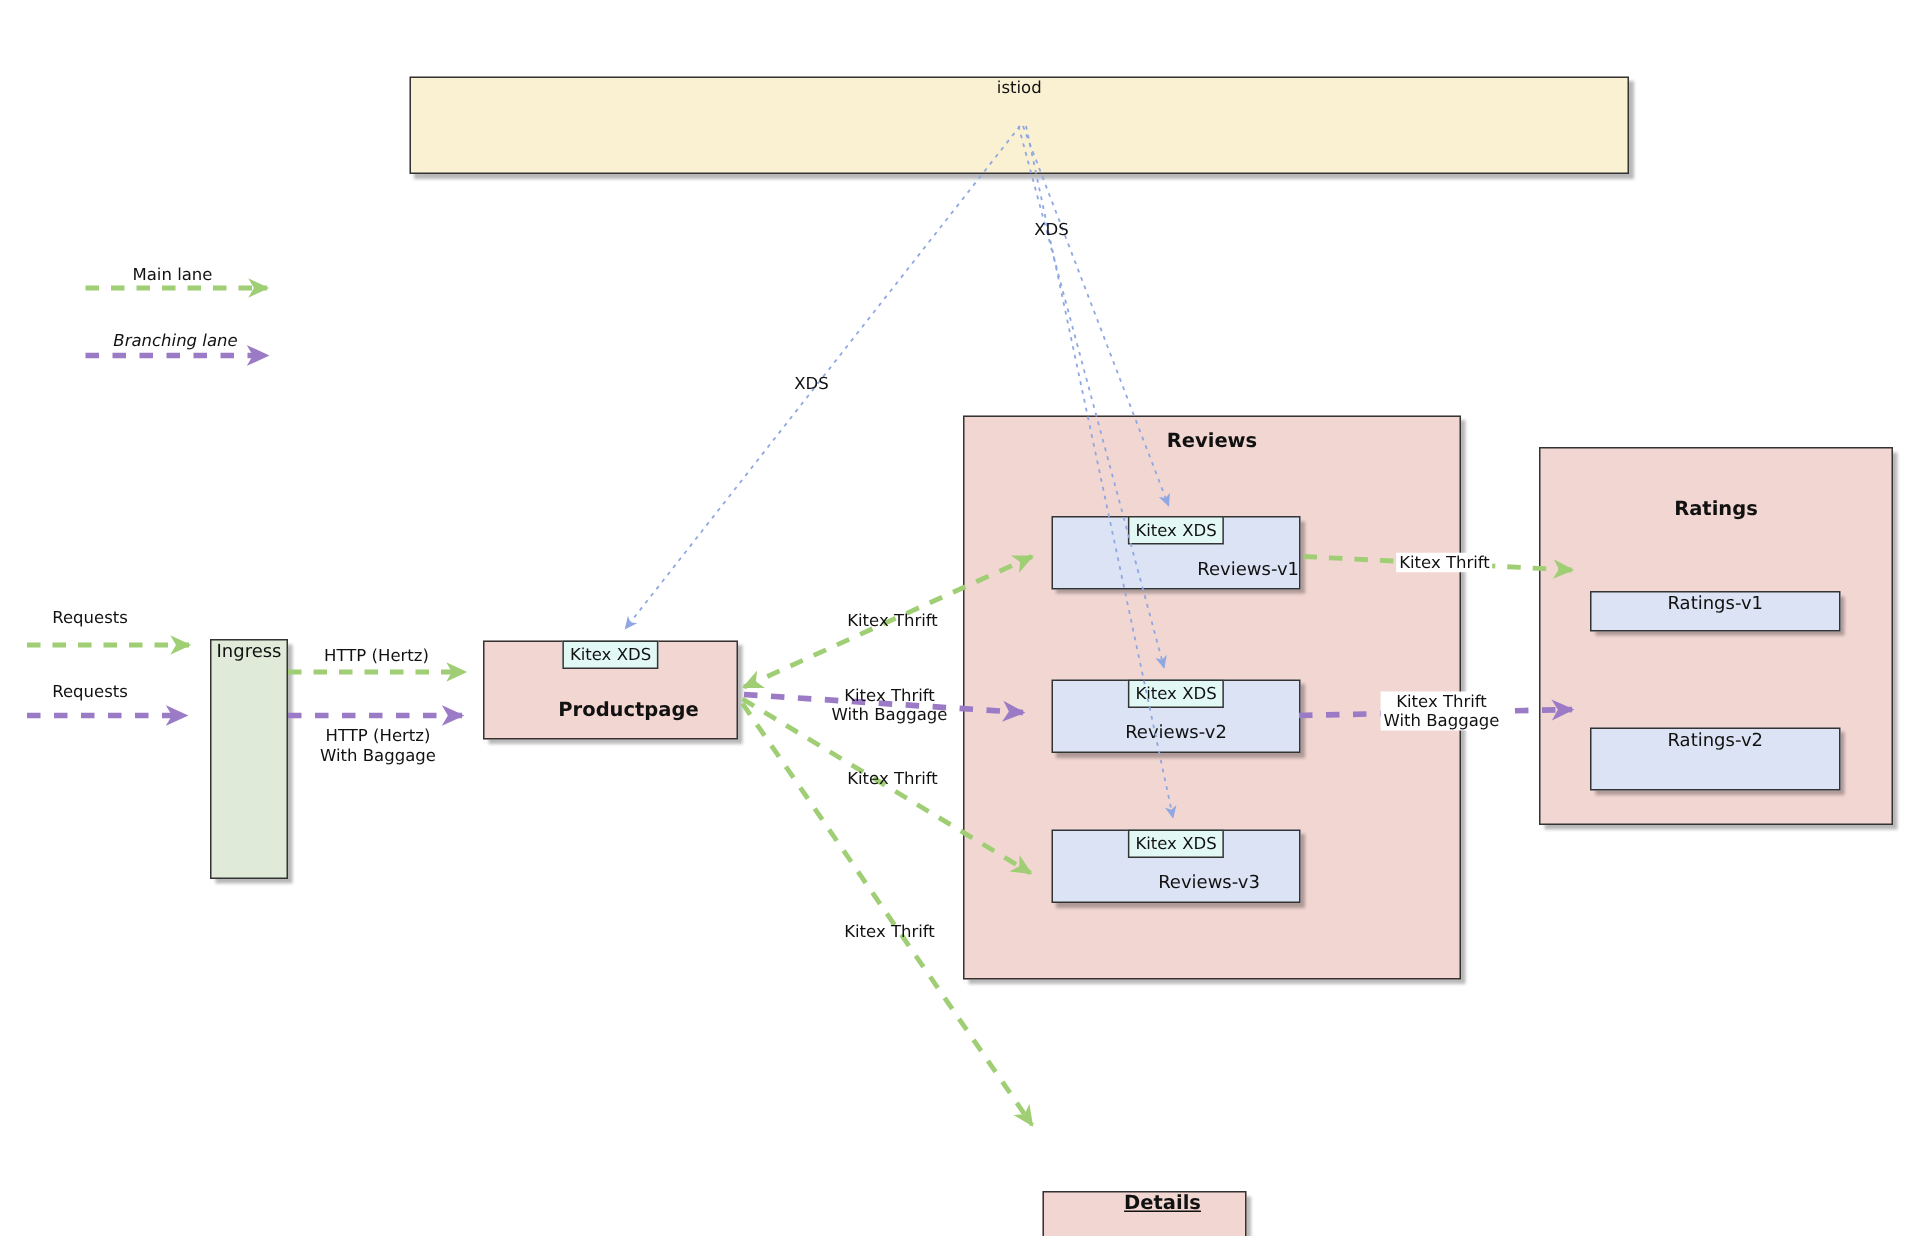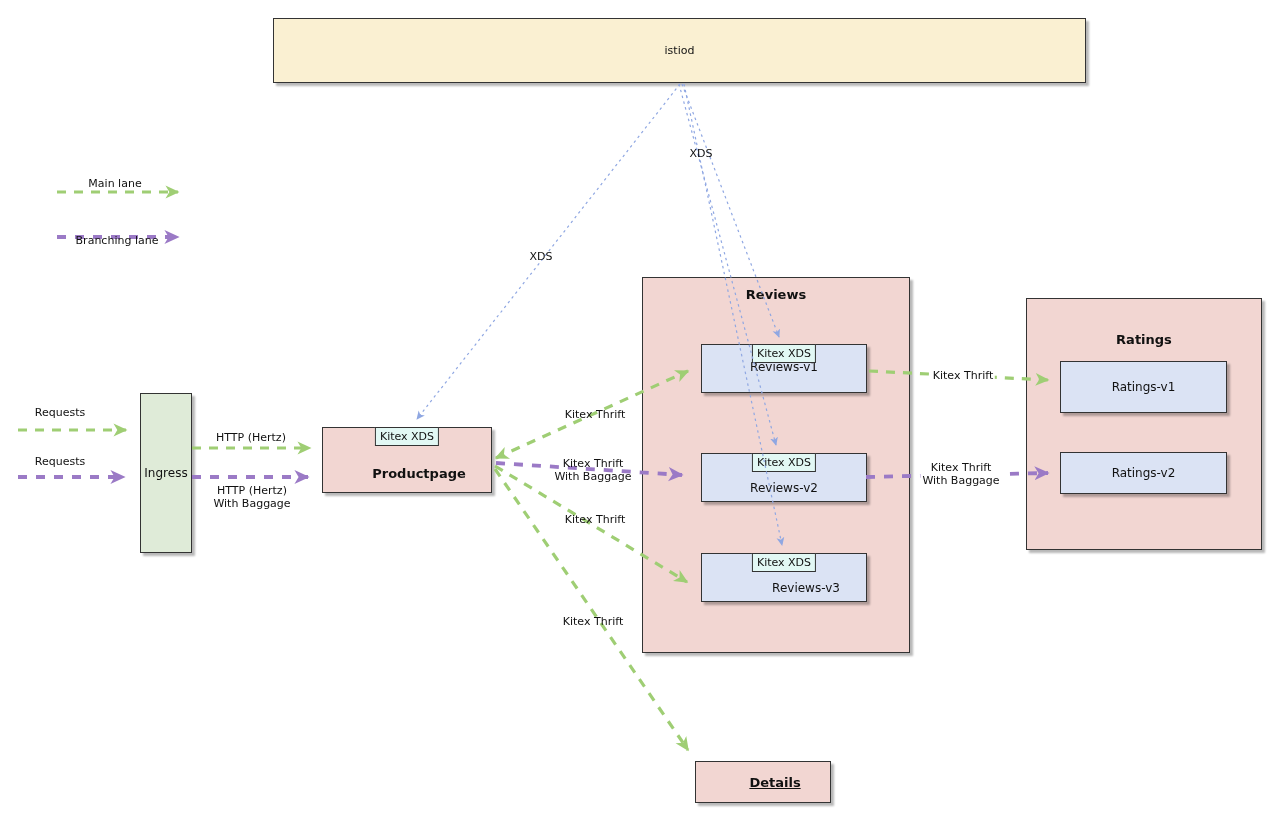--- a/index.html
+++ b/index.html
@@ -21,21 +21,21 @@
     overflow:hidden;
   }
   .box{
     position:absolute;box-sizing:border-box;border:1.5px solid var(--border-dark);
     box-shadow:3px 3px 2px rgba(0,0,0,0.28);z-index:1;
   }
   .pink{background:var(--container-pink);}
   .cream{background:var(--istiod-fill);}
   .greenbox{background:var(--ingress-fill);}
   .bluebox{background:var(--service-fill);}
-  .center{display:flex;align-items:center;justify-content:center;}
+  .center{display:flex;align-items:flex-start;justify-content:center;margin-top:33px;}
   .grouptitle{position:absolute;left:0;right:0;text-align:center;font-weight:bold;font-size:13px;}
   .badge{
     position:absolute;top:-1px;left:50%;transform:translateX(-50%);
     background:var(--badge-fill);border:1.5px solid var(--border-dark);
     font-size:11px;white-space:nowrap;padding:2px 4px;box-sizing:border-box;z-index:2;
   }
   .nodelabel{position:absolute;left:0;right:0;text-align:center;font-size:12px;}
   .bold{font-weight:bold;padding-left:24px;}
   .label{
     position:absolute;transform:translate(-50%,-50%);font-size:11px;line-height:13px;
@@ -63,63 +63,63 @@
   <span>Ingress</span>
 </div>
 
 <div class="box pink" style="left:322px;top:427px;width:170px;height:66px;">
   <div class="badge">
     <span>Kitex XDS</span>
   </div>
   <div class="nodelabel bold" style="top:38px;font-size:13px;">Productpage</div>
 </div>
 
-<div class="box pink" style="left:642px;top:277px;width:268px;height:376px;">
+<div class="box pink" style="left:642px;top:277px;width:332px;height:376px;">
   <div class="grouptitle" style="top:9px;">Reviews</div>
 </div>
 
 <div class="box bluebox" style="left:701px;top:344px;width:166px;height:49px;">
   <div class="badge">
     <span>Kitex XDS</span>
   </div>
-  <div class="nodelabel" style="top:15px;">Reviews-v1</div>
+  <div class="nodelabel" style="top:27px;text-align:right;">Reviews-v1</div>
 </div>
 
 <div class="box bluebox" style="left:701px;top:453px;width:166px;height:49px;">
   <div class="badge">
     <span>Kitex XDS</span>
   </div>
   <div class="nodelabel" style="top:27px;">Reviews-v2</div>
 </div>
 
 <div class="box bluebox" style="left:701px;top:553px;width:166px;height:49px;">
   <div class="badge">
     <span>Kitex XDS</span>
   </div>
   <div class="nodelabel" style="top:27px;margin-left:44px;">Reviews-v3</div>
 </div>
 
 <div class="box pink" style="left:1026px;top:298px;width:236px;height:252px;">
   <div class="grouptitle" style="top:33px;">Ratings</div>
 </div>
 
-<div class="box bluebox center" style="left:1060px;top:361px;width:167px;height:52px;font-size:12px;">
+<div class="box bluebox center" style="left:1060px;top:361px;width:167px;height:27px;font-size:12px;">
   <span>Ratings-v1</span>
 </div>
 
 <div class="box bluebox center" style="left:1060px;top:452px;width:167px;height:42px;font-size:12px;">
   <span>Ratings-v2</span>
 </div>
 
 <div class="box pink center" style="left:695px;top:761px;width:136px;height:42px;font-size:13px;text-decoration:underline;">
   <span class="bold">Details</span>
 </div>
 
 <div class="label" style="left:115px;top:183px;">Main lane</div>
-<div class="label" style="left:117px;top:240px;">Branching lane</div>
+<div class="label" style="left:117px;top:227px;font-style:italic;">Branching lane</div>
 
 <div class="label" style="left:60px;top:412px;">Requests</div>
 <div class="label" style="left:60px;top:461px;">Requests</div>
 
 <div class="label" style="left:251px;top:437px;">HTTP (Hertz)</div>
 <div class="label" style="left:252px;top:497px;">
   <span class="lline">HTTP (Hertz)</span>
   <span class="lline">With Baggage</span>
 </div>
 

